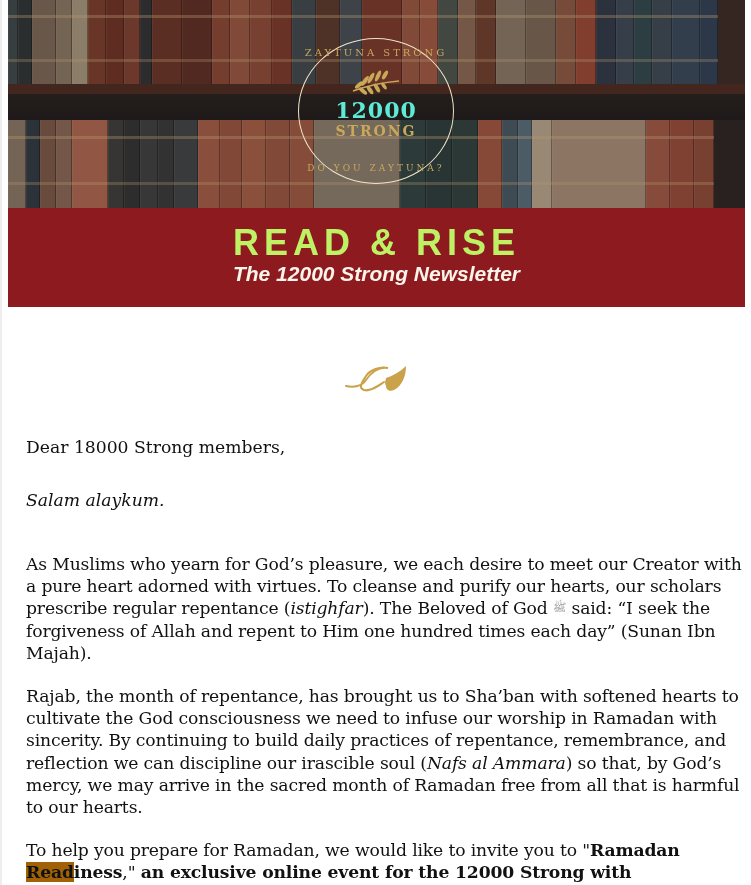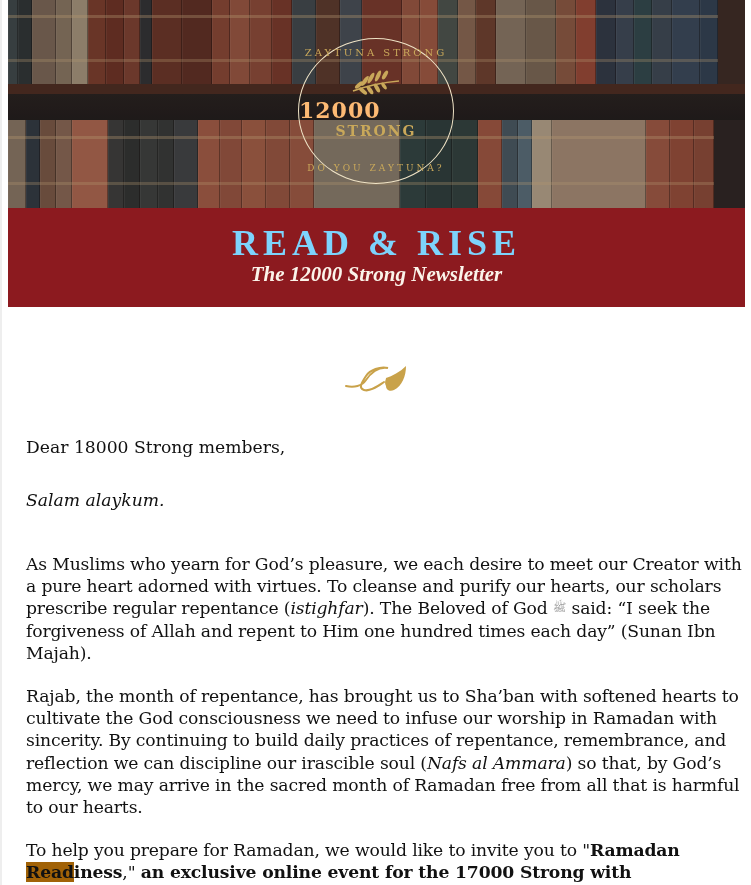--- a/index.html
+++ b/index.html
@@ -75,21 +75,22 @@
       letter-spacing: 3px;
       font-family: "DejaVu Serif", serif;
       transform: rotate(0deg);
     }
     .emblem-leaf {
       position: absolute; left: 52px; top: 30px;
       width: 50px; height: 26px;
     }
     .emblem-num {
       position: absolute; left: 0; width: 100%; top: 58px;
-      color: #fdba74;
+      text-align: center;
+      color: #5eead4;
       font-size: 22px;
       font-weight: bold;
       font-family: "DejaVu Serif", serif;
       letter-spacing: 1px;
     }
     .emblem-strong {
       position: absolute; left: 0; width: 100%; top: 84px;
       text-align: center;
       color: #c9a85a;
       font-size: 14px;
@@ -108,31 +109,31 @@
     
     .banner {
       position: absolute;
       left: 8px; top: 208px;
       width: 737px; height: 99px;
       background: #8c1a1f;
     }
     .banner-title {
       position: absolute; left: 0; width: 100%; top: 14px;
       text-align: center;
-      color: #7dd3fc;
-      font-family: Liberation Serif, serif;
+      color: #bef264;
+      font-family: Liberation Sans, sans-serif;
       font-weight: bold;
       font-size: 36px;
       letter-spacing: 5px;
     }
     .banner-sub {
       position: absolute; left: 0; width: 100%; top: 54px;
       text-align: center;
       color: #fbf4ea;
-      font-family: Liberation Serif, serif;
+      font-family: Liberation Sans, sans-serif;
       font-style: italic;
       font-weight: bold;
       font-size: 21px;
     }
     
     .ornament {
       position: absolute;
       left: 344px; top: 360px;
       width: 66px; height: 36px;
     }
@@ -274,14 +275,14 @@
 </svg>
 
 <div class="content">
   <p class="greeting">Dear 18000 Strong members,</p>
   <p class="salam">Salam alaykum.</p>
 
   <p class="para1"><span>As Muslims who yearn for God’s pleasure, we each desire to meet our Creator with a pure heart adorned with virtues. To cleanse and purify our hearts, our scholars prescribe regular repentance (</span><i>istighfar</i><span>). The Beloved of God </span><span class="pbuh">ﷺ</span><span> said: “I seek the forgiveness of Allah and repent to Him one hundred times each day” (Sunan Ibn Majah).</span></p>
 
   <p class="para2"><span>Rajab, the month of repentance, has brought us to Sha’ban with softened hearts to cultivate the God consciousness we need to infuse our worship in Ramadan with sincerity. By continuing to build daily practices of repentance, remembrance, and reflection we can discipline our irascible soul (</span><i>Nafs al Ammara</i><span>) so that, by God’s mercy, we may arrive in the sacred month of Ramadan free from all that is harmful to our hearts.</span></p>
 
-  <p class="para3"><span>To help you prepare for Ramadan, we would like to invite you to "</span><b>Ramadan </b><b class="hl">Read</b><b>iness</b><span>," </span><b>an exclusive online event for the 17000 Strong with</b></p>
+  <p class="para3"><span>To help you prepare for Ramadan, we would like to invite you to "</span><b>Ramadan </b><b class="hl">Read</b><b>iness</b><span>," </span><b>an exclusive online event for the 12000 Strong with</b></p>
 </div>
 
 </body></html>

